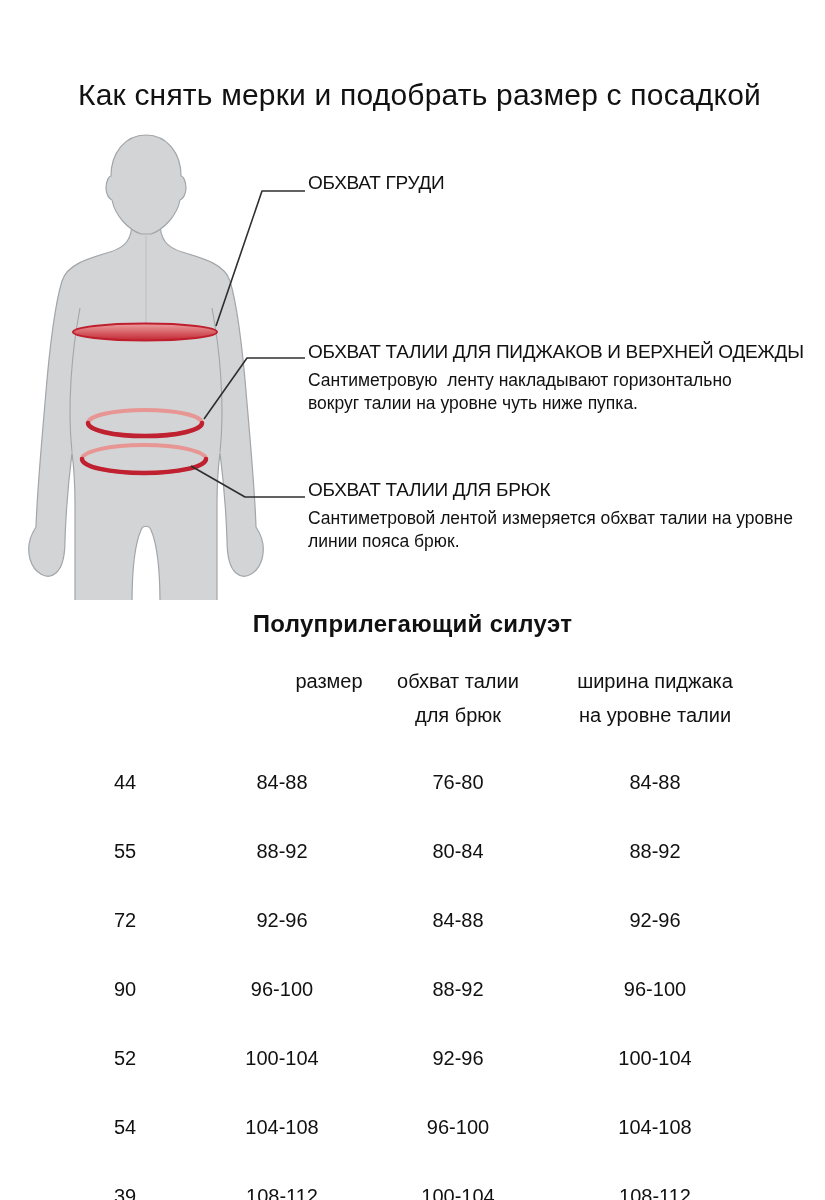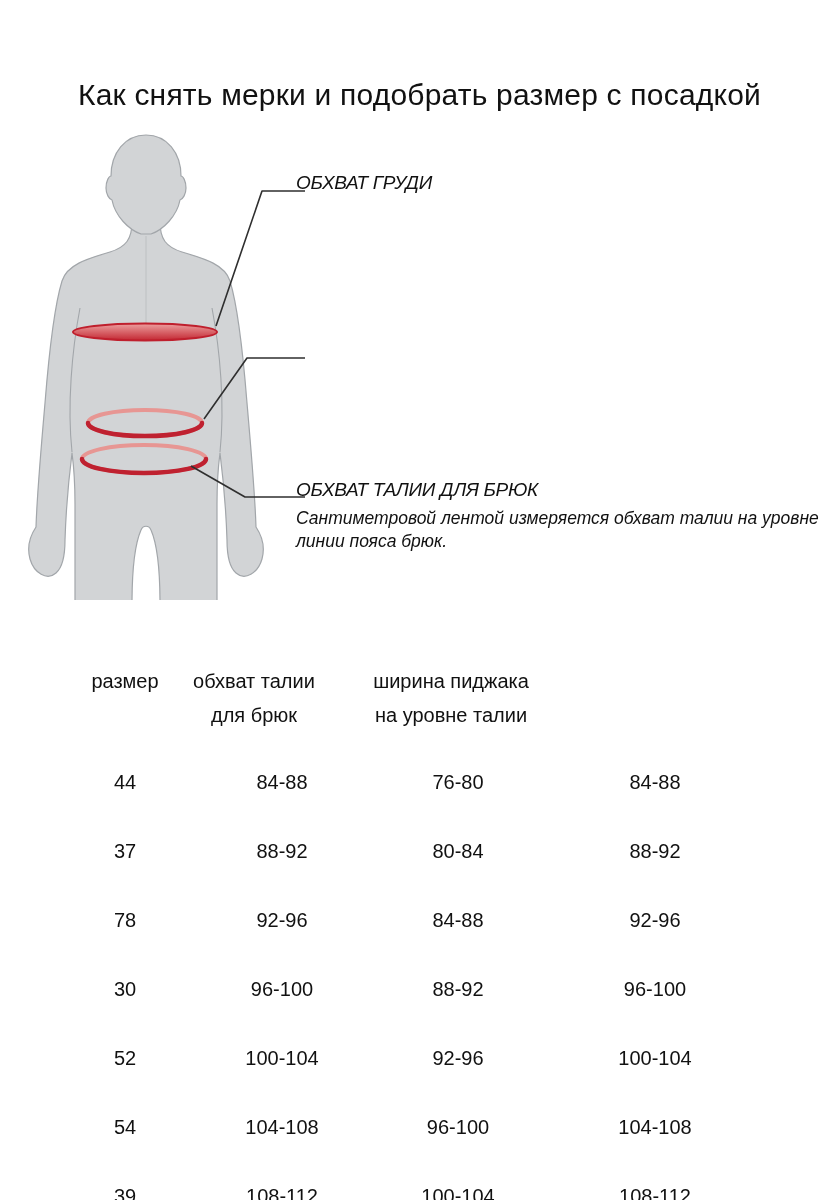--- a/index.html
+++ b/index.html
@@ -6,35 +6,35 @@
   .page{
     position:relative; width:825px; height:1200px; background:#ffffff;
     font-family:"Liberation Sans","DejaVu Sans",sans-serif; color:#111;
     overflow:hidden;
   }
   .title{
     position:absolute; left:78px; top:78px; margin:0;
     font-size:30px; font-weight:400; white-space:nowrap; letter-spacing:.2px;
   }
   .figure{ position:absolute; left:20px; top:120px; }
-  .sec{ position:absolute; left:296px;font-style:italic; }
+  .sec{ position:absolute; left:308px; }
   .sec-1{ top:172px; } .sec-2{ top:341px; } .sec-3{ top:479px; }
   .sec-heading{
     font-size:19px; line-height:22px; letter-spacing:-.3px;
     white-space:nowrap; font-weight:400;
   }
   .sec-body{
     margin-top:6px; font-size:17.5px; line-height:23px; white-space:pre;
   }
   .table-title{
     position:absolute; left:0; top:610px; width:825px; text-align:center;
     font-size:24px; font-weight:700; letter-spacing:.3px;
   }
   .size-table{ position:absolute; left:70px; top:664px; width:708px; }
-  .thead{ display:flex; font-size:20px; line-height:34px; }
+  .thead{ display:flex; font-size:20px; line-height:34px;justify-content:flex-end; }
   .th{ text-align:center; white-space:pre-line; }
   .tbody{ margin-top:3px; }
   .trow{ display:flex; height:37px; line-height:37px; font-size:20px;margin-top:32px; }
   .td{ text-align:center; }
   .col-0{ width:110px; } .col-1{ width:204px; } .col-2{ width:148px; } .col-3{ width:246px; }
 </style>
 </head>
 <body>
 
 <div class="page">
@@ -110,57 +110,63 @@
       <path d="M196,206 L242,71 L285,71"></path>
       <path d="M184,299 L227,238 L285,238"></path>
       <path d="M171,346 L225,377 L285,377"></path>
     </g>
   </svg>
 
   <div class="sec sec-1">
     <div class="sec-heading">ОБХВАТ ГРУДИ</div>
   </div>
 
+  <div class="sec sec-2">
+    <div class="sec-heading">ОБХВАТ ТАЛИИ ДЛЯ ПИДЖАКОВ И ВЕРХНЕЙ ОДЕЖДЫ</div>
+    <div class="sec-body">Сантиметровую  ленту накладывают горизонтально
+вокруг талии на уровне чуть ниже пупка.</div>
+  </div>
 
   <div class="sec sec-3">
     <div class="sec-heading">ОБХВАТ ТАЛИИ ДЛЯ БРЮК</div>
     <div class="sec-body">Сантиметровой лентой измеряется обхват талии на уровне
 линии пояса брюк.</div>
   </div>
 
+  <div class="table-title">Полуприлегающий силуэт</div>
 
   <div class="size-table">
     <div class="thead">
       <div class="th col-0">размер</div>
       <div class="th col-2">обхват талии
 для брюк</div>
       <div class="th col-3">ширина пиджака
 на уровне талии</div>
     </div>
     <div class="tbody">
       <div class="trow">
         <div class="td col-0">44</div>
         <div class="td col-1">84-88</div>
         <div class="td col-2">76-80</div>
         <div class="td col-3">84-88</div>
       </div>
       <div class="trow">
-        <div class="td col-0">37</div>
+        <div class="td col-0">55</div>
         <div class="td col-1">88-92</div>
         <div class="td col-2">80-84</div>
         <div class="td col-3">88-92</div>
       </div>
       <div class="trow">
-        <div class="td col-0">78</div>
+        <div class="td col-0">72</div>
         <div class="td col-1">92-96</div>
         <div class="td col-2">84-88</div>
         <div class="td col-3">92-96</div>
       </div>
       <div class="trow">
-        <div class="td col-0">30</div>
+        <div class="td col-0">90</div>
         <div class="td col-1">96-100</div>
         <div class="td col-2">88-92</div>
         <div class="td col-3">96-100</div>
       </div>
       <div class="trow">
         <div class="td col-0">52</div>
         <div class="td col-1">100-104</div>
         <div class="td col-2">92-96</div>
         <div class="td col-3">100-104</div>
       </div>

